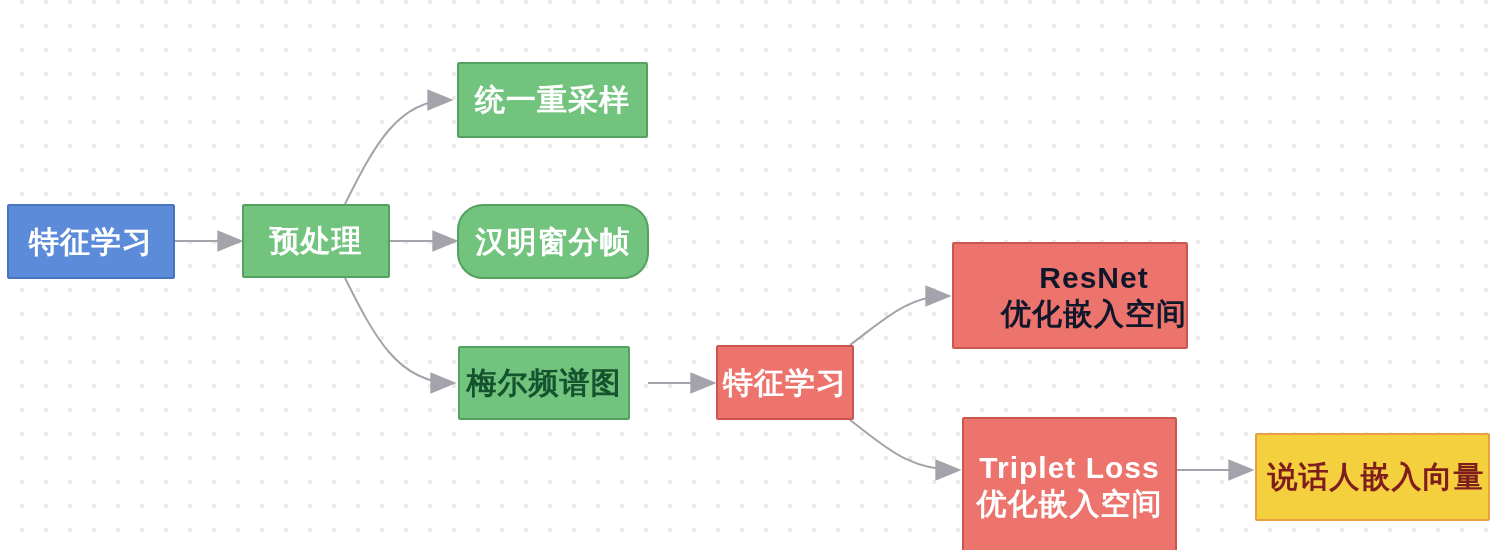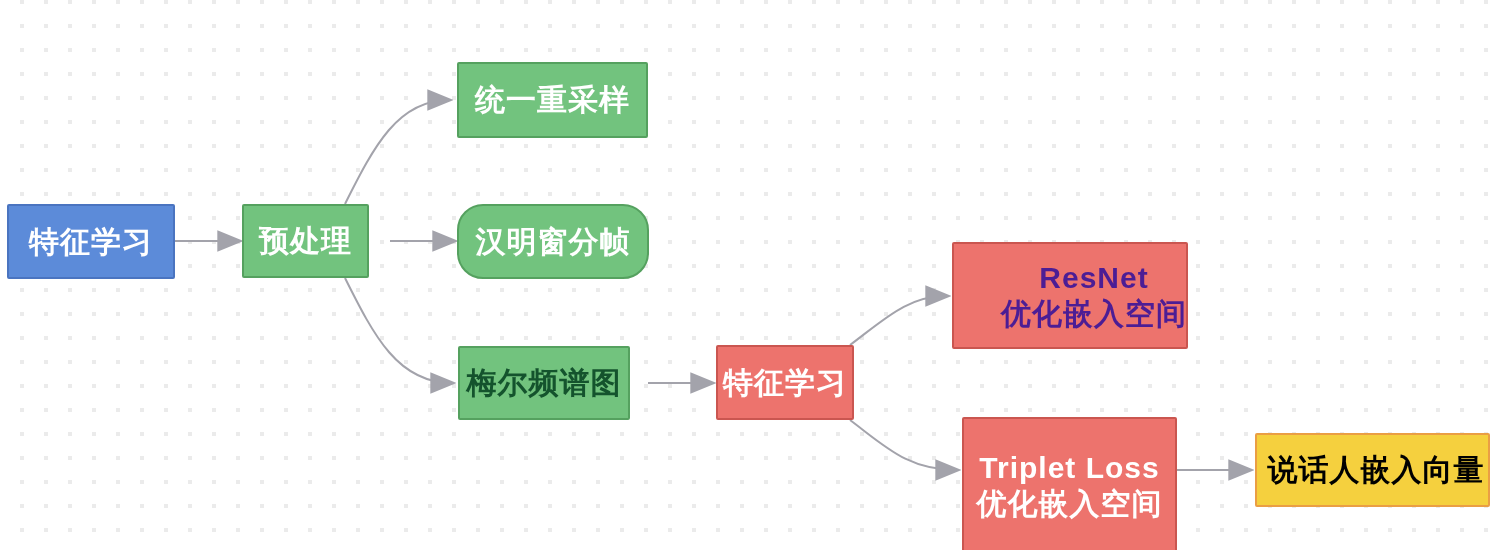--- a/index.html
+++ b/index.html
@@ -66,47 +66,47 @@
     <path class="connector" d="M 648 383 H 712" marker-end="url(#arrow)" style="stroke: rgb(163, 163, 171);"></path>
     <path class="connector" d="M 850 345 C 886 318 908 296 947 296" marker-end="url(#arrow)" style="stroke: rgb(163, 163, 171);"></path>
     <path class="connector" d="M 850 420 C 886 447 908 470 957 470" marker-end="url(#arrow)" style="stroke: rgb(163, 163, 171);"></path>
     <path class="connector" d="M 1177 470 H 1250" marker-end="url(#arrow)" style="stroke: rgb(163, 163, 171);"></path>
   </svg>
 
   <div class="node" style="left: 7px; top: 204px; width: 168px; height: 75px; background-color: rgb(92, 139, 217); border-color: rgb(74, 116, 192); color: rgb(255, 255, 255);">
     <span>特征学习</span>
   </div>
 
-  <div class="node" style="left: 242px; top: 204px; width: 127px; height: 74px; background-color: rgb(114, 195, 126); border-color: rgb(85, 161, 95); color: rgb(255, 255, 255);">
+  <div class="node" style="left: 242px; top: 204px; width: 148px; height: 74px; background-color: rgb(114, 195, 126); border-color: rgb(85, 161, 95); color: rgb(255, 255, 255);">
     <span>预处理</span>
   </div>
 
   <div class="node" style="left: 457px; top: 62px; width: 191px; height: 76px; background-color: rgb(114, 195, 126); border-color: rgb(85, 161, 95); color: rgb(255, 255, 255);">
     <span>统一重采样</span>
   </div>
 
   <div class="node" style="left: 457px; top: 204px; width: 192px; height: 75px; background-color: rgb(114, 195, 126); border-color: rgb(85, 161, 95); color: rgb(255, 255, 255); border-radius: 26px;">
     <span>汉明窗分帧</span>
   </div>
 
   <div class="node" style="left: 458px; top: 346px; width: 172px; height: 74px; background-color: rgb(114, 195, 126); border-color: rgb(85, 161, 95); color: #14532d;">
     <span>梅尔频谱图</span>
   </div>
 
   <div class="node" style="left: 716px; top: 345px; width: 138px; height: 75px; background-color: rgb(237, 115, 109); border-color: rgb(202, 86, 80); color: rgb(255, 255, 255);">
     <span>特征学习</span>
   </div>
 
-  <div class="node" style="left: 952px; top: 242px; width: 236px; height: 107px; background-color: rgb(237, 115, 109); border-color: rgb(202, 86, 80); color: #4c1d95; padding-left: 48px;">
+  <div class="node" style="left: 952px; top: 242px; width: 236px; height: 107px; background-color: rgb(237, 115, 109); border-color: rgb(202, 86, 80); color: #0f172a; padding-left: 48px;">
     <span>ResNet</span>
     <span>优化嵌入空间</span>
   </div>
 
   <div class="node" style="left: 962px; top: 417px; width: 215px; height: 138px; background-color: rgb(237, 115, 109); border-color: rgb(202, 86, 80); color: rgb(255, 255, 255);">
     <span>Triplet Loss</span>
     <span>优化嵌入空间</span>
   </div>
 
-  <div class="node" style="left: 1255px; top: 433px; width: 235px; height: 74px; background-color: rgb(245, 208, 62); border-color: rgb(234, 158, 68); color: #000000; padding-left: 7px;">
+  <div class="node" style="left: 1255px; top: 433px; width: 235px; height: 88px; background-color: rgb(245, 208, 62); border-color: rgb(234, 158, 68); color: #7f1d1d; padding-left: 7px;">
     <span>说话人嵌入向量</span>
   </div>
 
 </div>
 
 </body></html>

